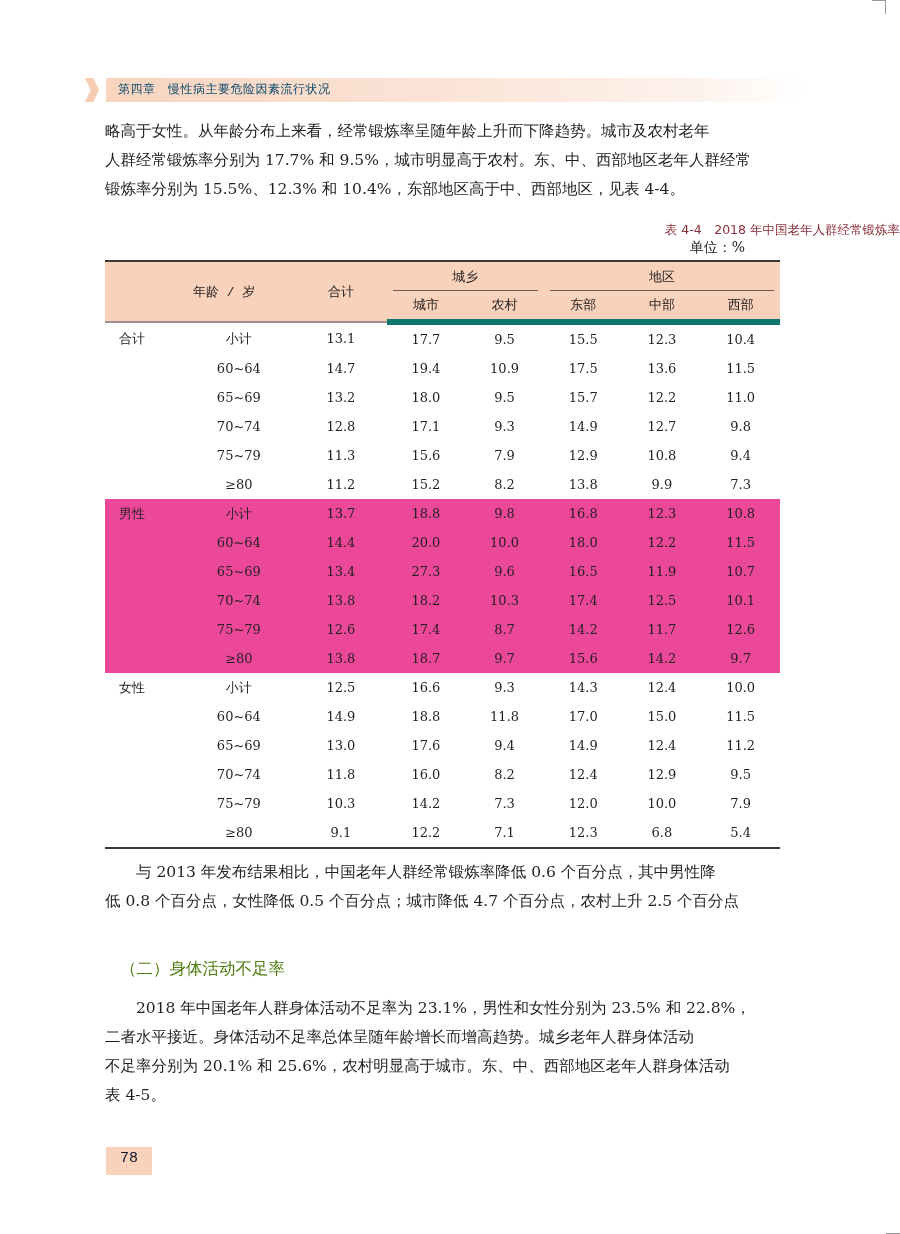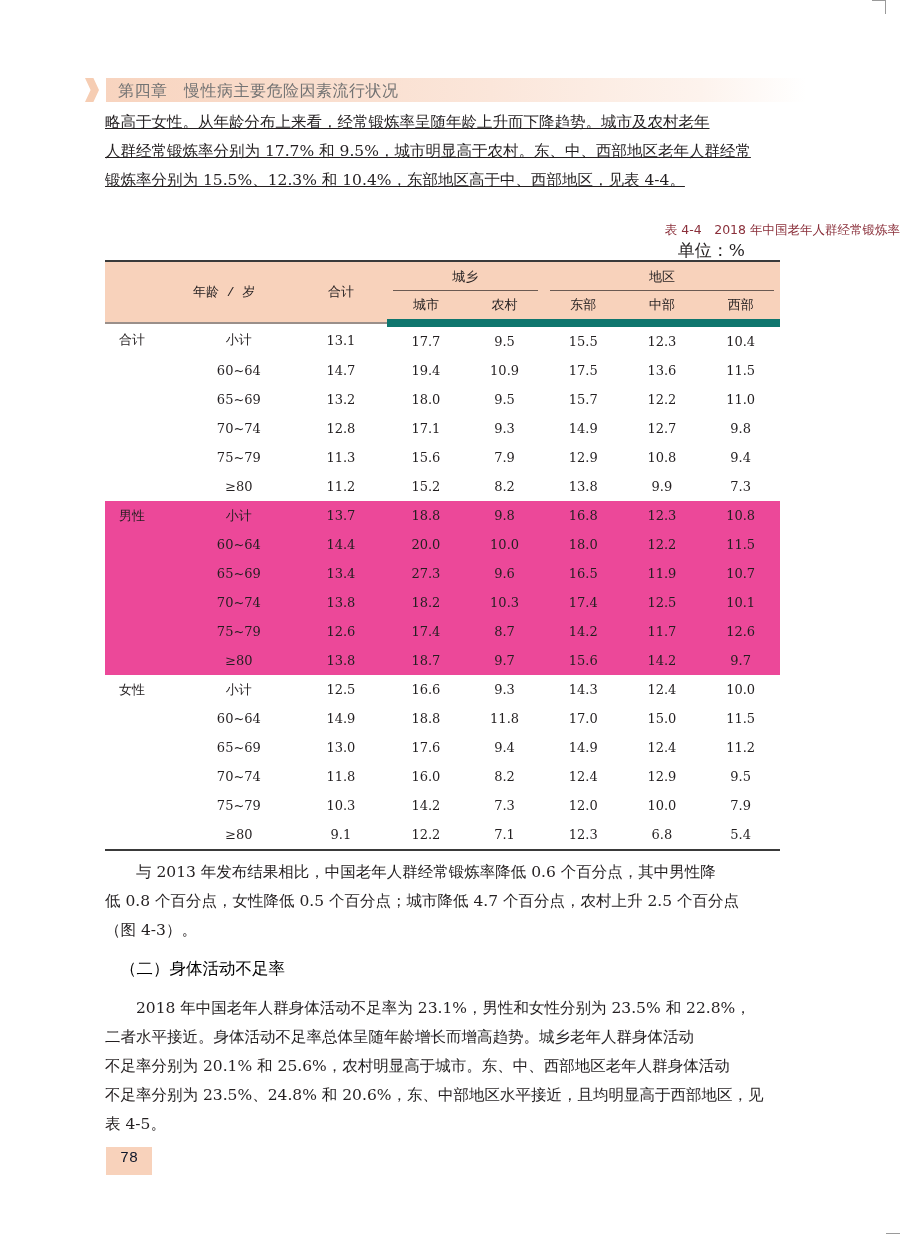--- a/index.html
+++ b/index.html
@@ -11,68 +11,68 @@
   .crop-br { position: absolute; bottom: 0; right: 0; width: 14px; height: 14px; }
   .crop-br::before { content: ""; position: absolute; bottom: 0; left: 0; width: 14px; border-top: 1px solid #9a9a9a; }
   .crop-br::after { content: ""; position: absolute; bottom: 0; left: 14px; height: 14px; border-left: 1px solid #9a9a9a; }
 
   .chapter-bar { position: absolute; top: 78px; left: 85px; width: 790px; height: 24px; }
   .chapter-arrow { position: absolute; left: 0; top: 0; width: 14px; height: 24px;
                    background: #f6cdb3; clip-path: polygon(0 0, 60% 0, 100% 50%, 60% 100%, 0 100%, 40% 50%); }
   .chapter-band { position: absolute; left: 21px; top: 0; height: 24px; width: 700px;
                   background: linear-gradient(to right, #f8d4bf 0%, #fbe6da 55%, #fdf3ed 85%, #ffffff 100%); }
   .chapter-title { position: absolute; left: 33px; top: 3px; font-family: "DejaVu Sans", "Liberation Sans", sans-serif;
-                   font-size: 16px; color: #737373; letter-spacing: 0.5px; }
+                   font-size: 12px; color: #0c4a6e; letter-spacing: 0.5px; }
 
   .para { position: absolute; left: 105px; width: 676px; font-size: 15.5px; line-height: 29px;
           text-align: justify; }
   .para p { margin: 0; }
   .indent { text-indent: 31px; }
 
   .table-title { position: absolute; top: 222px; left: 0; width: 900px; text-align: right;
                  font-family: "DejaVu Sans", "Liberation Sans", sans-serif; font-size: 12.5px; color: #8a2f3a; }
-  .unit { position: absolute; top: 239px; right: 155px; font-size: 17px; color: #231f20; }
+  .unit { position: absolute; top: 239px; right: 155px; font-size: 14px; color: #231f20; }
 
   table.data { position: absolute; top: 260px; left: 105px; width: 675px; border-collapse: collapse;
                font-size: 13px; }
   table.data thead tr { background: #f8d2bb; }
   table.data thead th { font-family: Liberation Mono, monospace; font-weight: normal;
                         font-size: 13px; color: #231f20; padding: 0; }
   .top-rule { border-top: 2px solid #3a3a3a; }
   .hdr-row1 th { height: 29px; }
   .hdr-row2 th { height: 28px; }
   .grp-underline { position: relative; }
   .grp-underline::after { content: ""; position: absolute; left: 6px; right: 6px; bottom: 0; border-bottom: 1px solid #6b5a52; }
-  .hdr-bottom th { border-bottom: 8px solid #0f766e; }
+  .hdr-bottom th { border-bottom: 6px solid #0f766e; }
   table.data tbody td { height: 29px; padding: 0; text-align: center; }
   table.data tbody td.grp { text-align: left; padding-left: 14px; width: 55px; }
   table.data tbody td.age { width: 100px; text-align: center; }
   tr.male td { background: #ec4899; }
   tr.last-row td { border-bottom: 2px solid #3a3a3a; }
 
   .section-heading { position: absolute; top: 958px; left: 120px; font-family: "DejaVu Sans", "Liberation Sans", sans-serif;
-                     font-size: 16.5px; color: #000000; }
+                     font-size: 16.5px; color: #4d7c0f; }
 
   .page-number { position: absolute; top: 1147px; left: 106px; width: 46px; height: 28px; background: #f8d2bb;
                  font-family: Liberation Mono, monospace; font-size: 15px; color: #0f172a;
                  text-align: center; line-height: 24px; }
 </style>
 </head>
 <body>
 
 <div class="crop-tl"></div>
 <div class="crop-br"></div>
 
 <div class="chapter-bar">
   <div class="chapter-arrow"></div>
   <div class="chapter-band"></div>
   <div class="chapter-title">第四章　慢性病主要危险因素流行状况</div>
 </div>
 
-<div class="para" style="top:108px;text-decoration:underline;">
+<div class="para" style="top:117px;">
   <p>略高于女性。从年龄分布上来看，经常锻炼率呈随年龄上升而下降趋势。城市及农村老年</p>
   <p>人群经常锻炼率分别为 17.7% 和 9.5%，城市明显高于农村。东、中、西部地区老年人群经常</p>
   <p>锻炼率分别为 15.5%、12.3% 和 10.4%，东部地区高于中、西部地区，见表 4-4。</p>
 </div>
 
 <div class="table-title">表 4-4　2018 年中国老年人群经常锻炼率</div>
 <div class="unit">单位：%</div>
 
 <table class="data">
   <thead>
@@ -270,26 +270,24 @@
         <td>12.3</td>
         <td>6.8</td>
         <td>5.4</td>
       </tr>
     </tbody>
 </table>
 
 <div class="para" style="top:858px;">
   <p class="indent">与 2013 年发布结果相比，中国老年人群经常锻炼率降低 0.6 个百分点，其中男性降</p>
   <p>低 0.8 个百分点，女性降低 0.5 个百分点；城市降低 4.7 个百分点，农村上升 2.5 个百分点</p>
-  <p>（图 4-3）。</p>
 </div>
 
 <div class="section-heading">（二）身体活动不足率</div>
 
 <div class="para" style="top:994px;">
   <p class="indent">2018 年中国老年人群身体活动不足率为 23.1%，男性和女性分别为 23.5% 和 22.8%，</p>
   <p>二者水平接近。身体活动不足率总体呈随年龄增长而增高趋势。城乡老年人群身体活动</p>
   <p>不足率分别为 20.1% 和 25.6%，农村明显高于城市。东、中、西部地区老年人群身体活动</p>
-  <p>不足率分别为 23.5%、24.8% 和 20.6%，东、中部地区水平接近，且均明显高于西部地区，见</p>
   <p>表 4-5。</p>
 </div>
 
 <div class="page-number">78</div>
 
 </body></html>

